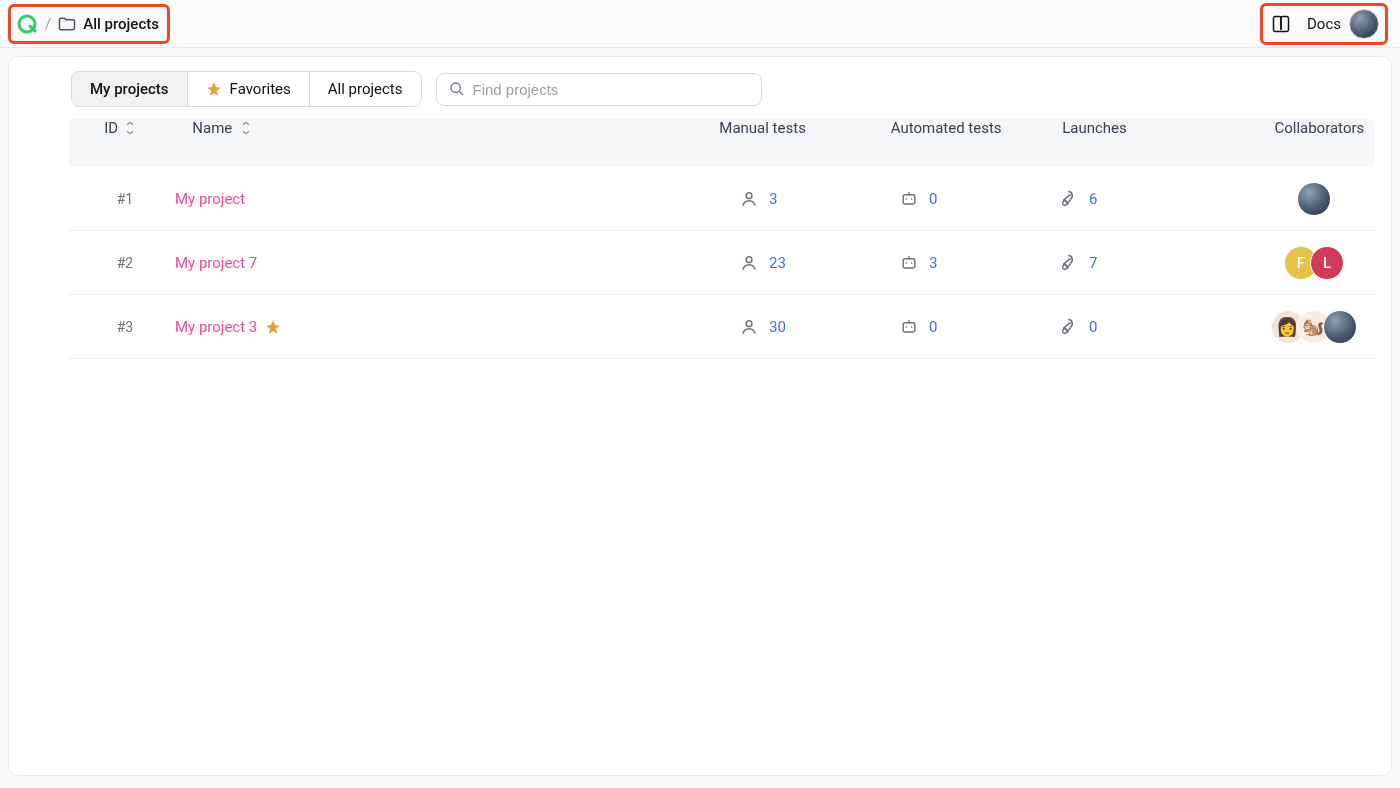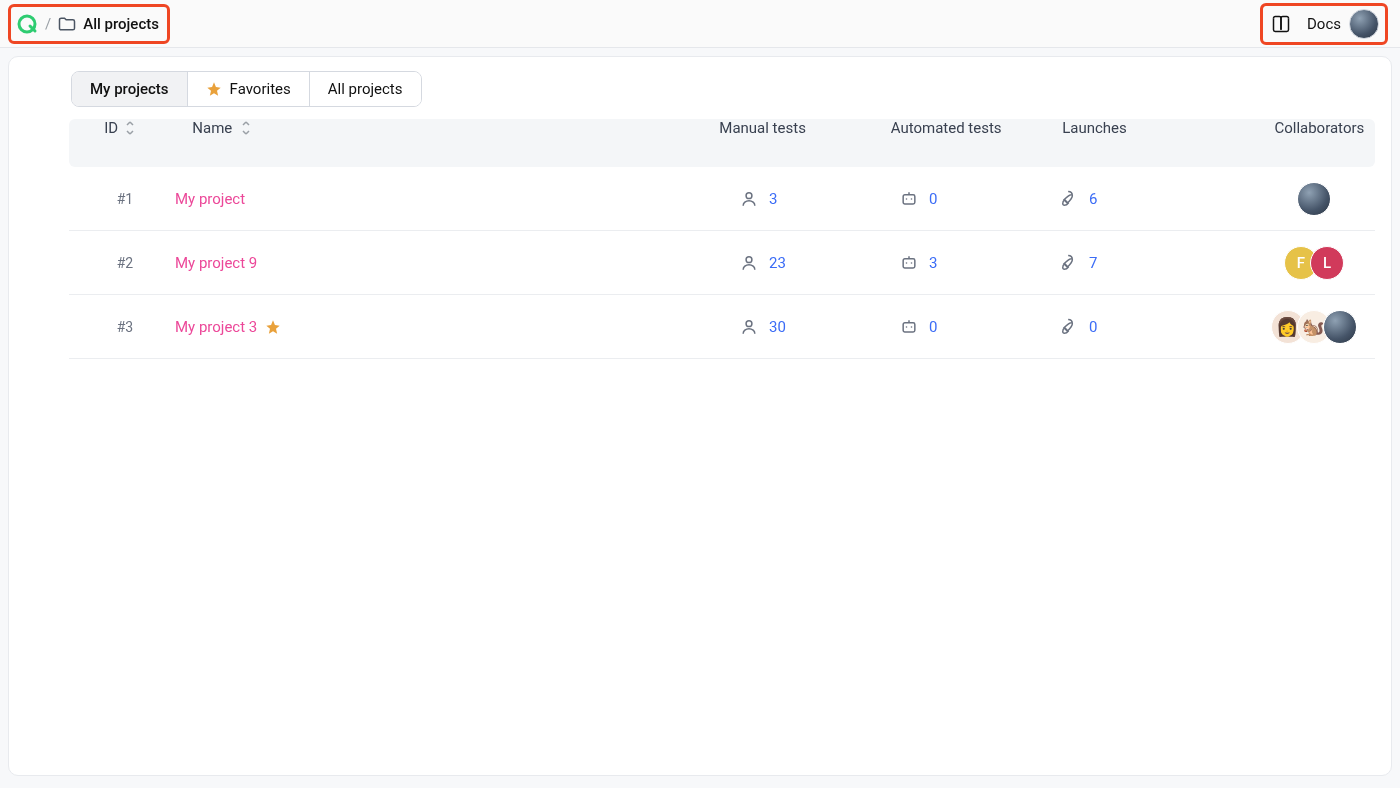--- a/index.html
+++ b/index.html
@@ -109,20 +109,29 @@
               <path d="M12 2l2.9 6.9L22 10l-5.5 4.8L18.2 22 12 18.2 5.8 22l1.7-7.2L2 10l7.1-1.1L12 2z"></path>
             </svg>
         </span>
         <span>Favorites</span>
       </div>
       <div class="seg-btn">
         <span>All projects</span>
       </div>
     </div>
 
+    <div class="search">
+      <span>
+        <svg width="16" height="16" viewBox="0 0 24 24" fill="none" stroke="#6b7280" stroke-width="2">
+            <circle cx="10" cy="10" r="7"></circle>
+            <path d="M21 21l-5-5"></path>
+          </svg>
+      </span>
+      <input type="text" placeholder="Find projects" style="">
+    </div>
 
     <div class="spacer"></div>
 
   </div>
 
   <div class="thead">
     <div class="col-id">
       <span>ID</span>
       <span class="sort-ic">
         <svg width="12" height="14" viewBox="0 0 12 14" fill="none" stroke="#9aa0a6" stroke-width="1.5">
@@ -188,21 +197,21 @@
           <div class="collab-stack">
             <div class="cava gray"></div>
           </div>
         </div>
       </div>
       <div class="trow">
         <div class="col-id">
           <span class="id-cell">#2</span>
         </div>
         <div class="col-name">
-          <span class="name-link">My project 9</span>
+          <span class="name-link">My project 7</span>
         </div>
         <div class="col-mt">
           <span class="metric-ic">
             <svg width="20" height="20" viewBox="0 0 24 24">
               <use href="#ic-person"></use>
             </svg>
           </span>
           <span class="metric-val">23</span>
         </div>
         <div class="col-at">

